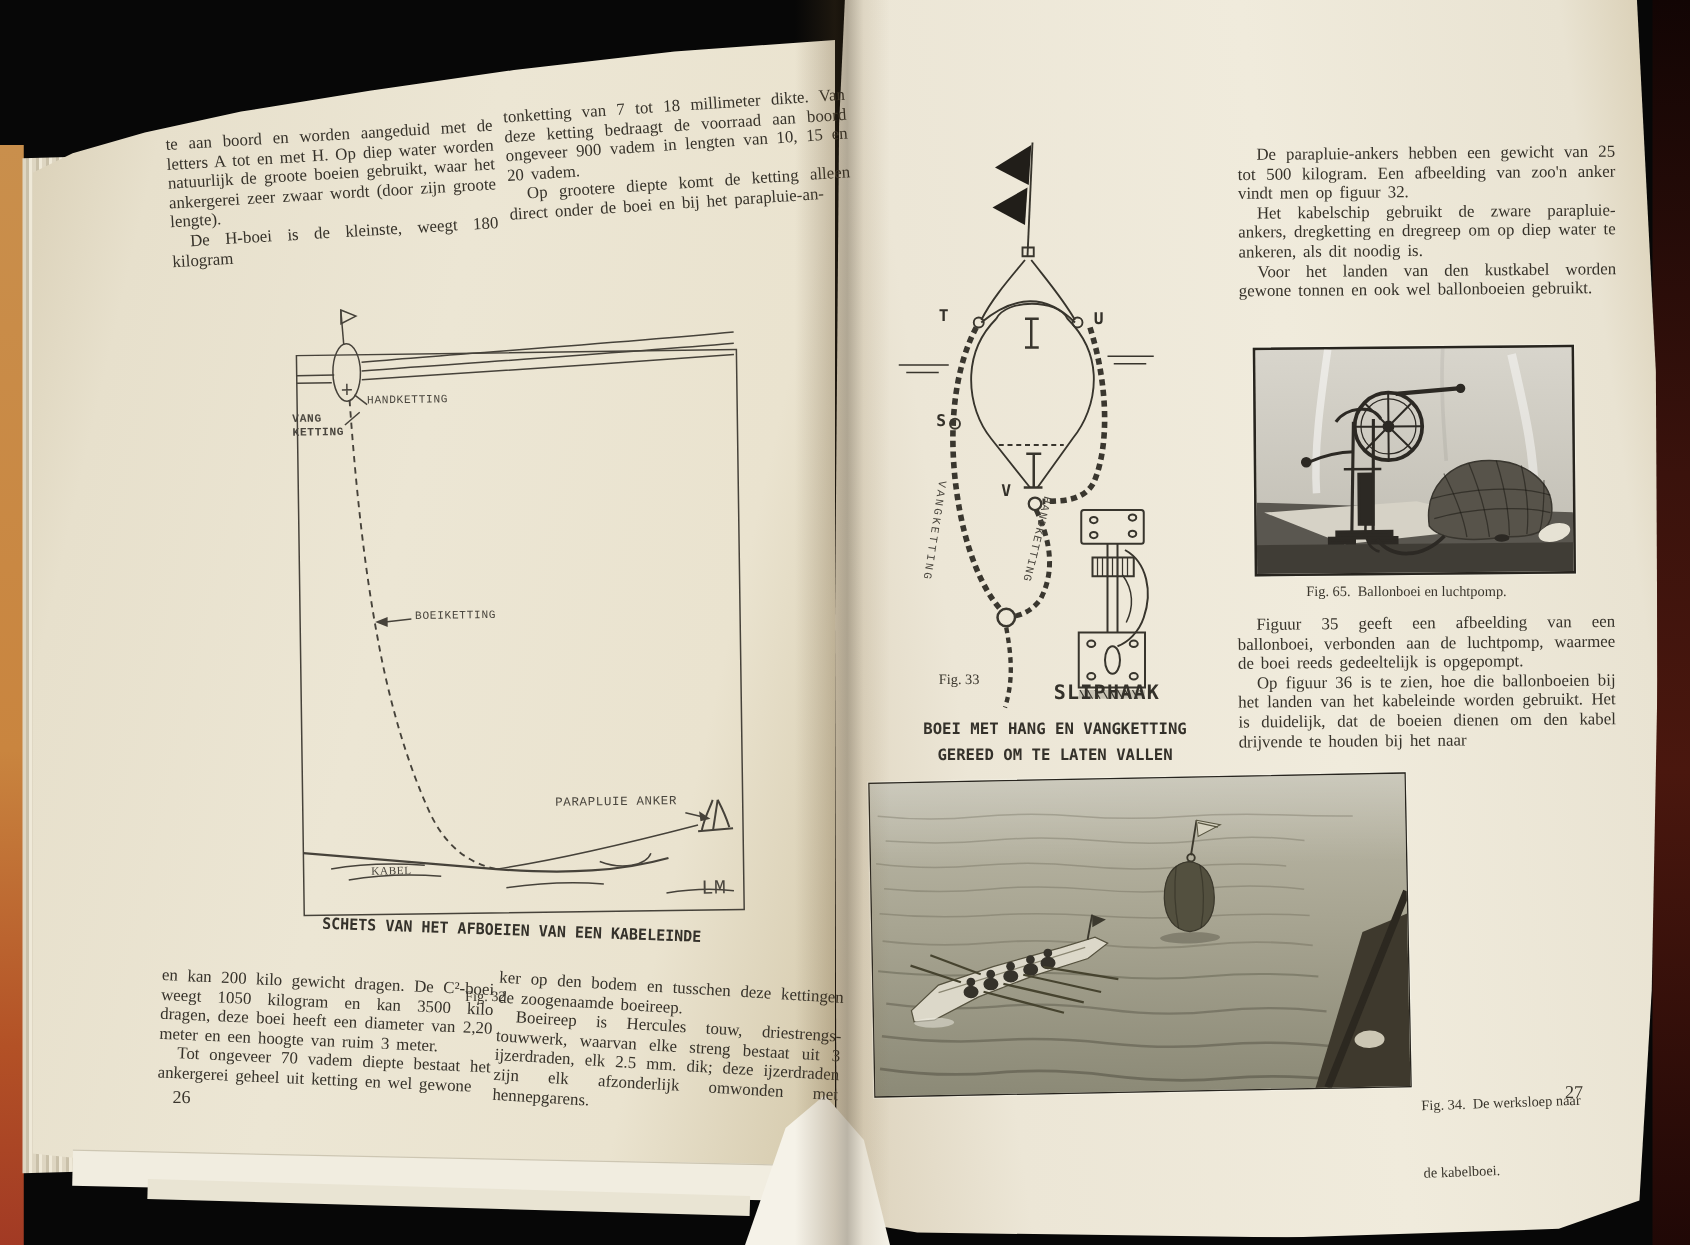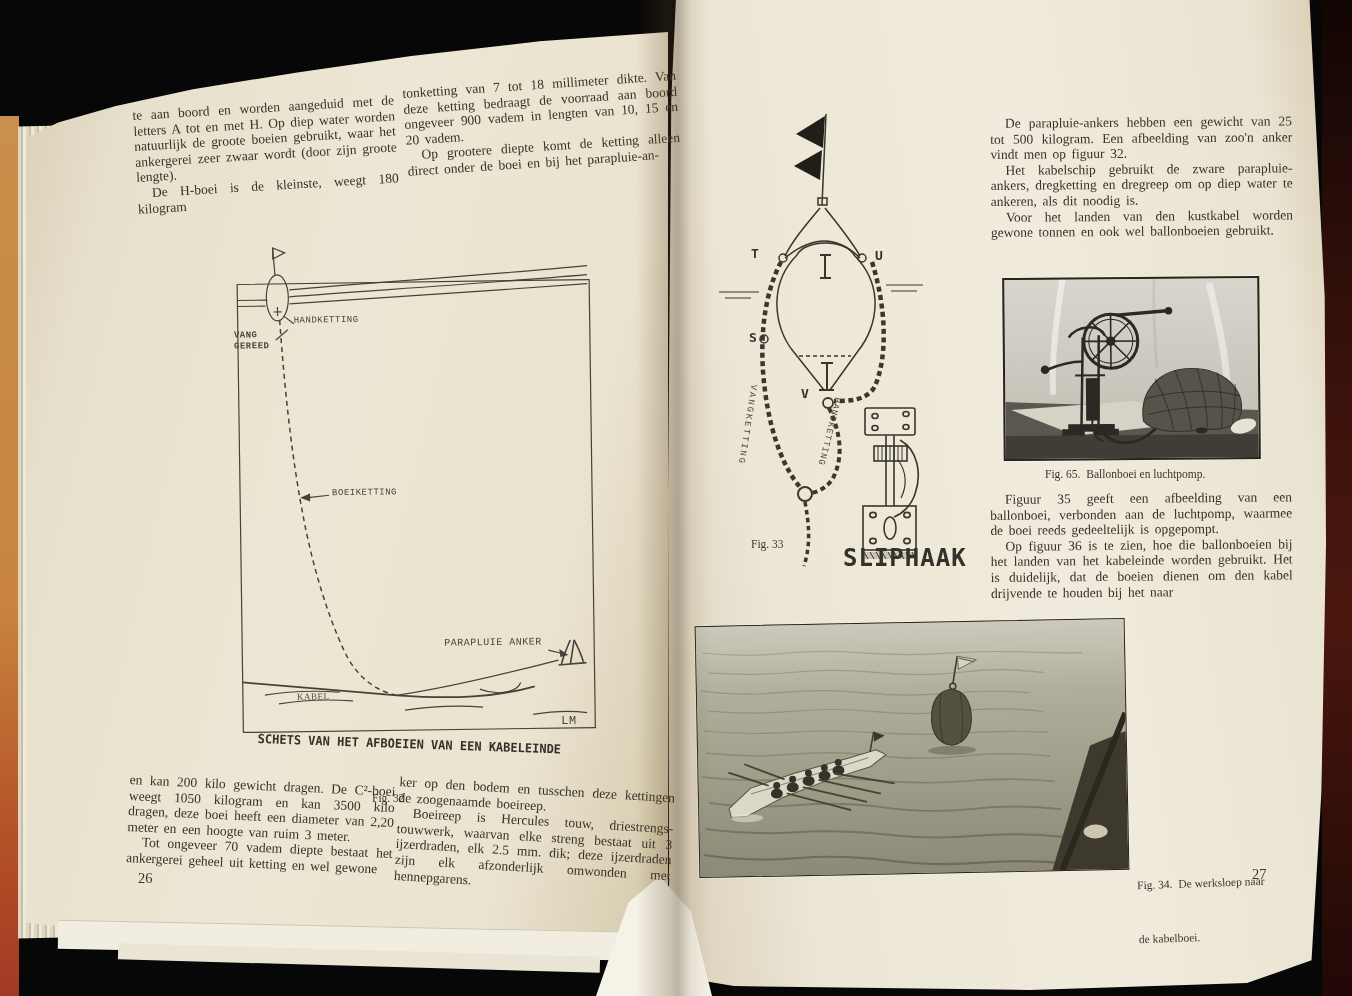--- a/index.html
+++ b/index.html
@@ -100,27 +100,27 @@
           <path d="M327,428 C330,416 334,410 336,404"></path>
           <path d="M349,426 C346,416 342,408 340,404"></path>
           <path d="M324,429 L352,427"></path>
         </g>
         <path d="M314,414 L330,418"></path>
         <polygon points="334,419 325,413 326,421" fill="#46423a" stroke="none"></polygon>
       </g>
     </svg>
     <div class="abs figlabel" style="left:4px;top:90px;font-weight:bold;">
       <div>VANG</div>
-      <div>GEREED</div>
+      <div>KETTING</div>
     </div>
     <div class="abs figlabel" style="left:64px;top:76px;">HANDKETTING</div>
     <div class="abs figlabel" style="left:100px;top:249px;">BOEIKETTING</div>
     <div class="abs figlabel" style="left:62px;top:452px;font-family:Liberation Serif, serif;">KABEL</div>
     <div class="abs figlabel" style="left:210px;top:400px;font-size:10px;">PARAPLUIE ANKER</div>
-    <div class="abs figlabel" style="left:326px;top:480px;font-size:12px;">LM</div>
+    <div class="abs figlabel" style="left:326px;top:470px;font-size:16px;">LM</div>
   </div>
   <div class="abs stencil" style="left:258px;top:731px;width:318px;font-size:12.5px;transform:rotate(2deg) scaleX(.96);transform-origin:0 0;">SCHETS VAN HET AFBOEIEN VAN EEN KABELEINDE</div>
   <div class="abs caption" style="left:372px;top:760px;margin-top:32px;">Fig. 32</div>
 
   <div class="abs page-text" style="left:130px;top:772px;width:266px;transform:rotate(2.6deg);transform-origin:0 0;">
     <p>en kan 200 kilo gewicht dragen. De C²-boei weegt 1050 kilogram en kan 3500 kilo dragen, deze boei heeft een diameter van 2,20 meter en een hoogte van ruim 3 meter.</p>
     <p class="ind">Tot ongeveer 70 vadem diepte bestaat het ankergerei geheel uit ketting en wel gewone</p>
   </div>
   <div class="abs page-text" style="left:400px;top:774px;width:276px;transform:rotate(3.4deg);transform-origin:0 0;">
     <p>ker op den bodem en tusschen deze kettingen de zoogenaamde boeireep.</p>
@@ -176,21 +176,25 @@
         <path d="M171,444 l4,7 M177,444 l4,7 M183,444 l4,7 M189,444 l4,7 M195,444 l4,7 M201,444 l4,7 M207,444 l4,7 M213,444 l4,7 M219,444 l3,6" stroke-width="1"></path>
       </g>
     </svg>
     <div class="abs stencil" style="left:58px;top:138px;font-size:13px;">T</div>
     <div class="abs stencil" style="left:182px;top:140px;font-size:13px;">U</div>
     <div class="abs stencil" style="left:56px;top:222px;font-size:13px;">S</div>
     <div class="abs stencil" style="left:108px;top:278px;font-size:13px;">V</div>
     <div class="abs figlabel vlabel" style="left:48px;top:276px;letter-spacing:2px;transform:rotate(9deg);">VANGKETTING</div>
     <div class="abs figlabel vlabel" style="left:130px;top:288px;letter-spacing:1px;transform:rotate(14deg);">HANDKETTING</div>
     <div class="abs caption" style="left:58px;top:430px;">Fig. 33</div>
-    <div class="abs stencil" style="left:150px;top:436px;font-size:24px;letter-spacing:1px;">SLIPHAAK</div>
+    <div class="abs stencil" style="left:150px;top:436px;font-size:16px;letter-spacing:1px;">SLIPHAAK</div>
+  </div>
+  <div class="abs stencil" style="left:735px;top:572px;width:218px;font-size:12.5px;line-height:21px;text-align:center;">
+    <div>BOEI MET HANG EN VANGKETTING</div>
+    <div>GEREED OM TE LATEN VALLEN</div>
   </div>
 
   <div class="abs page-text" style="left:990px;top:116px;width:302px;transform:rotate(-0.5deg);transform-origin:0 0;">
     <p class="ind">De parapluie-ankers hebben een gewicht van 25 tot 500 kilogram. Een afbeelding van zoo'n anker vindt men op figuur 32.</p>
     <p class="ind">Het kabelschip gebruikt de zware parapluie-ankers, dregketting en dregreep om op diep water te ankeren, als dit noodig is.</p>
     <p class="ind">Voor het landen van den kustkabel worden gewone tonnen en ook wel ballonboeien gebruikt.</p>
   </div>
 
   <div class="photo" style="left:1003px;top:277px;width:253px;height:179px;transform:rotate(-0.5deg);">
     <svg viewBox="0 0 253 179" width="253" height="179">

